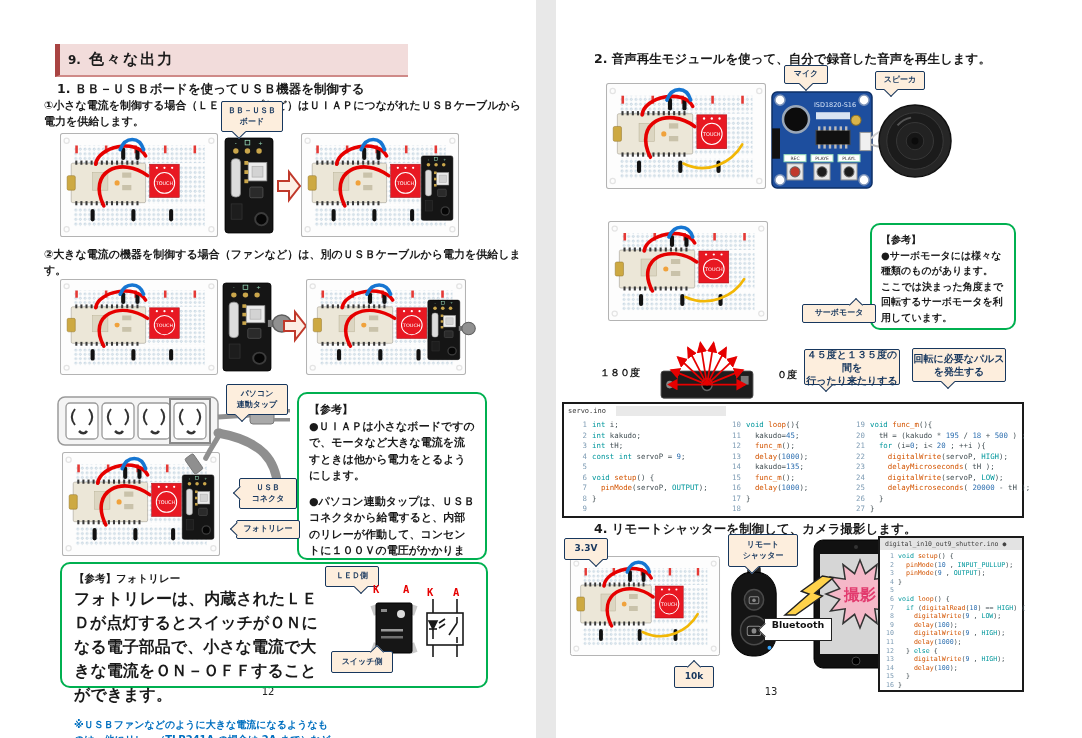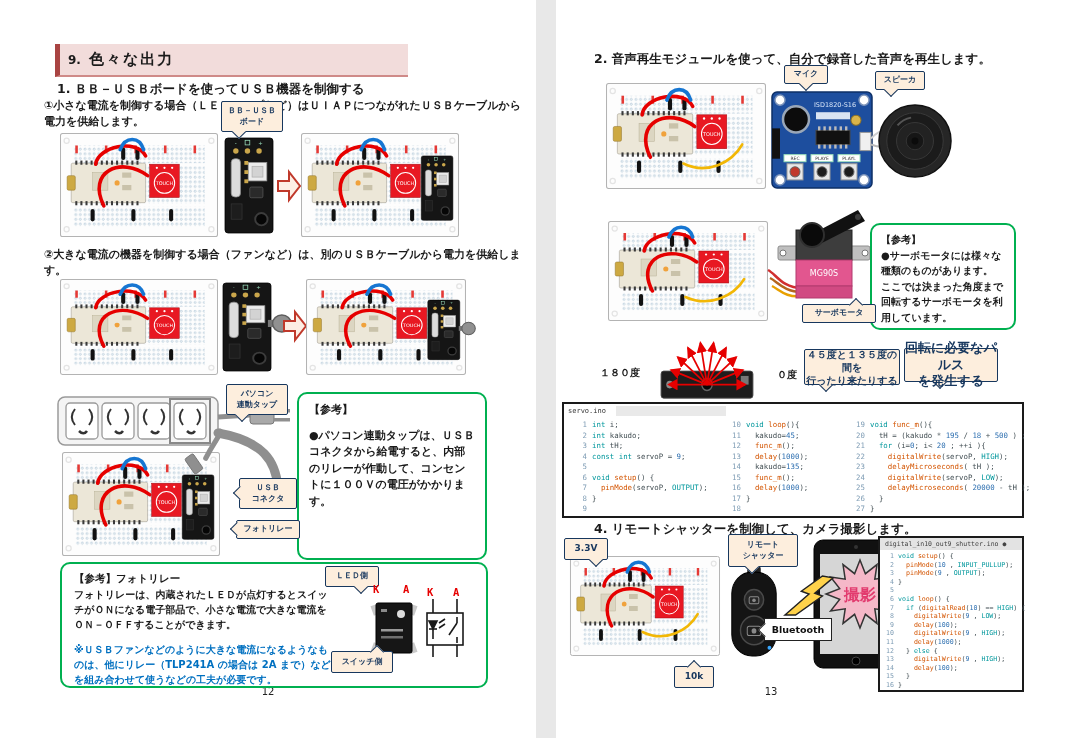--- a/index.html
+++ b/index.html
@@ -19,21 +19,21 @@
   .gbox{position:absolute;border:2.5px solid #00b050;border-radius:10px;background:#fff;z-index:4}
   .gb-pad{padding:8px 10px;font-size:11px;line-height:1.5}
   .cal{position:absolute;background:#fdeedd;border:1.5px solid #17375e;color:#17375e;font-weight:bold;
        display:flex;align-items:center;justify-content:center;text-align:center;
        font-size:8px;line-height:1.3;border-radius:2px;z-index:6}
   .cal .tail,.btlab .tail{position:absolute;width:9px;height:9px;background:inherit;transform:rotate(45deg);z-index:-1}
   .tl-b{bottom:-5.5px;border-right:1.5px solid #17375e;border-bottom:1.5px solid #17375e}
   .tl-t{top:-5.5px;border-left:1.5px solid #17375e;border-top:1.5px solid #17375e}
   .tl-l{left:-5.5px;border-left:1.5px solid #17375e;border-bottom:1.5px solid #17375e}
   .btlab{position:absolute;background:#fff;border:1.5px solid #222;color:#111;font-weight:bold;
-         display:flex;align-items:center;justify-content:center;font-size:9.5px;z-index:7}
+         display:flex;justify-content:center;font-size:9.5px;z-index:7}
   .btlab .tail{border-left:1.5px solid #222;border-bottom:1.5px solid #222;left:-5.5px}
   .note{color:#0070c0;font-weight:bold}
   .pin{position:absolute;color:#e60000;font-weight:bold;font-size:10.5px;z-index:7;
        font-family:"DejaVu Sans Mono",monospace}
   .pagenum{position:absolute;font-size:10px;color:#222;text-align:center}
   .art{position:absolute;z-index:2}
   .art svg{display:block}
   .wr{stroke:#e60000;stroke-width:7;fill:none;stroke-linecap:round}
   .wb{stroke:#1676d2;stroke-width:7;fill:none;stroke-linecap:round}
   .wy{stroke:#f2b705;stroke-width:5;fill:none;stroke-linecap:round}
@@ -559,28 +559,29 @@
         <i class="tail tl-l" style="top:9px"></i>
     </div>
     <div class="cal" style="left:236px;top:520px;width:62px;height:17px">
       <span>フォトリレー</span>
         <i class="tail tl-l" style="top:3px"></i>
     </div>
 
     <div class="gbox" style="left:297px;top:392px;width:186px;height:164px">
       <div class="gb-pad">
         <div class="jp">【参考】</div>
+        <div class="jp">●ＵＩＡＰは小さなボードですので、モータなど大きな電流を流すときは他から電力をとるようにします。</div>
         <div class="jp" style="margin-top:9px">●パソコン連動タップは、ＵＳＢコネクタから給電すると、内部のリレーが作動して、コンセントに１００Ｖの電圧がかかります。</div>
       </div>
     </div>
 
     <div class="gbox" style="left:60px;top:562px;width:424px;height:122px">
       <div style="padding:7px 12px;width:258px">
         <div class="jp" style="font-size:10.5px;line-height:1.5">【参考】フォトリレー</div>
-        <div class="jp" style="font-size:10px;line-height:1.5">フォトリレーは、内蔵されたＬＥＤが点灯するとスイッチがＯＮになる電子部品で、小さな電流で大きな電流をＯＮ－ＯＦＦすることができます。</div>
+        <div class="jp" style="font-size:16px;line-height:1.5">フォトリレーは、内蔵されたＬＥＤが点灯するとスイッチがＯＮになる電子部品で、小さな電流で大きな電流をＯＮ－ＯＦＦすることができます。</div>
         <div class="note" style="font-size:10px;line-height:1.5;margin-top:10px">※ＵＳＢファンなどのように大きな電流になるようなものは、他にリレー（TLP241A の場合は 2A まで）などを組み合わせて使うなどの工夫が必要です。</div>
       </div>
     </div>
     <div class="cal" style="left:325px;top:566px;width:52px;height:19px">
       <span>ＬＥＤ側</span>
         <i class="tail tl-b" style="left:30px"></i>
     </div>
     <div class="pin" style="left:373px;top:583px">K</div>
     <div class="pin" style="left:403px;top:583px">A</div>
     <div class="pin" style="left:427px;top:586px">K</div>
@@ -810,37 +811,20 @@
           <rect x="148" y="28" width="8" height="24" rx="4" fill="#111"></rect>
           <rect x="60" y="146" width="8" height="24" rx="4" fill="#111"></rect>
           <rect x="140" y="146" width="8" height="24" rx="4" fill="#111"></rect>
           <rect x="214" y="146" width="8" height="24" rx="4" fill="#111"></rect>
           <path d="M86,140 C52,74 120,44 172,82" class="wr"></path>
           <path d="M70,60 C74,26 150,10 168,44" class="wr"></path>
           <path d="M118,32 C128,6 156,6 164,32" class="wb"></path>
           <path d="M150,152 C196,174 244,150 264,116" class="wy"></path>
         </svg>
       </div>
-    <div class="art" style="left:222px;top:208px;width:92px;height:100px">
-        <svg viewBox="0 0 92 100" width="100%" height="100%" preserveAspectRatio="none" style="overflow:visible">
-          <path d="M24,84 C6,84 0,74 -8,70" stroke="#b5651d" stroke-width="2.5" fill="none"></path>
-   <path d="M24,80 C4,80 -2,66 -10,62" stroke="#d12f2f" stroke-width="2.5" fill="none"></path>
-   <path d="M24,88 C8,90 2,82 -6,78" stroke="#e8a000" stroke-width="2.5" fill="none"></path>
-   <rect x="0" y="38" width="92" height="14" rx="2" fill="#bfbfbf" stroke="#8f8f8f"></rect>
-   <circle cx="5" cy="45" r="3" fill="#fff" stroke="#777"></circle>
-          <circle cx="87" cy="45" r="3" fill="#fff" stroke="#777"></circle>
-   <rect x="18" y="22" width="56" height="30" fill="#3d3d3d" stroke="#222"></rect>
-   <path d="M34,26 L80,2 L87,13 L40,37 Z" fill="#111"></path>
-   <circle cx="34" cy="27" r="12" fill="#0a0a0a" stroke="#2f2f2f" stroke-width="2"></circle>
-   <circle cx="80" cy="9" r="3" fill="#3c3c3c"></circle>
-   <rect x="18" y="52" width="56" height="26" fill="#e2568f" stroke="#b23a6e"></rect>
-   <text x="46" y="68" font-size="8" fill="#fff" text-anchor="middle">MG90S</text>
-   <rect x="18" y="78" width="56" height="12" fill="#d14a82" stroke="#b23a6e"></rect>
-        </svg>
-      </div>
     <div class="cal" style="left:246px;top:304px;width:72px;height:17px">
       <span>サーボモータ</span>
         <i class="tail tl-t" style="left:48px"></i>
     </div>
     <div class="gbox" style="left:314px;top:223px;width:142px;height:103px">
       <div style="padding:7px 9px">
         <div class="jp" style="font-size:10px;line-height:1.55">【参考】</div>
         <div class="jp pre" style="font-size:10px;line-height:1.55">●サーボモータには様々な
 種類のものがあります。
 ここでは決まった角度まで
@@ -867,21 +851,21 @@
           <line x1="75" y1="40" x2="31.0" y2="40.0" stroke="#e60000" stroke-width="2" marker-end="url(#arr)"></line>
         </svg>
       </div>
     <div class="deg" style="left:44px;top:366px">１８０度</div>
     <div class="deg" style="left:221px;top:368px">０度</div>
     <div class="cal" style="left:248px;top:349px;width:94px;height:34px;font-size:10px">
       <span class="pre">４５度と１３５度の間を
 行ったり来たりする</span>
         <i class="tail tl-b" style="left:16px"></i>
     </div>
-    <div class="cal" style="left:348px;top:348px;width:92px;height:32px;font-size:13px">
+    <div class="cal" style="left:356px;top:348px;width:92px;height:32px;font-size:10px">
       <span class="pre">回転に必要なパルス
 を発生する</span>
         <i class="tail tl-b" style="left:30px"></i>
     </div>
 
     <div class="codebox" style="left:6px;top:402px;width:458px;height:112px">
       <div class="chead1">
         <span>servo.ino</span>
         <span class="ghost"></span>
       </div>

